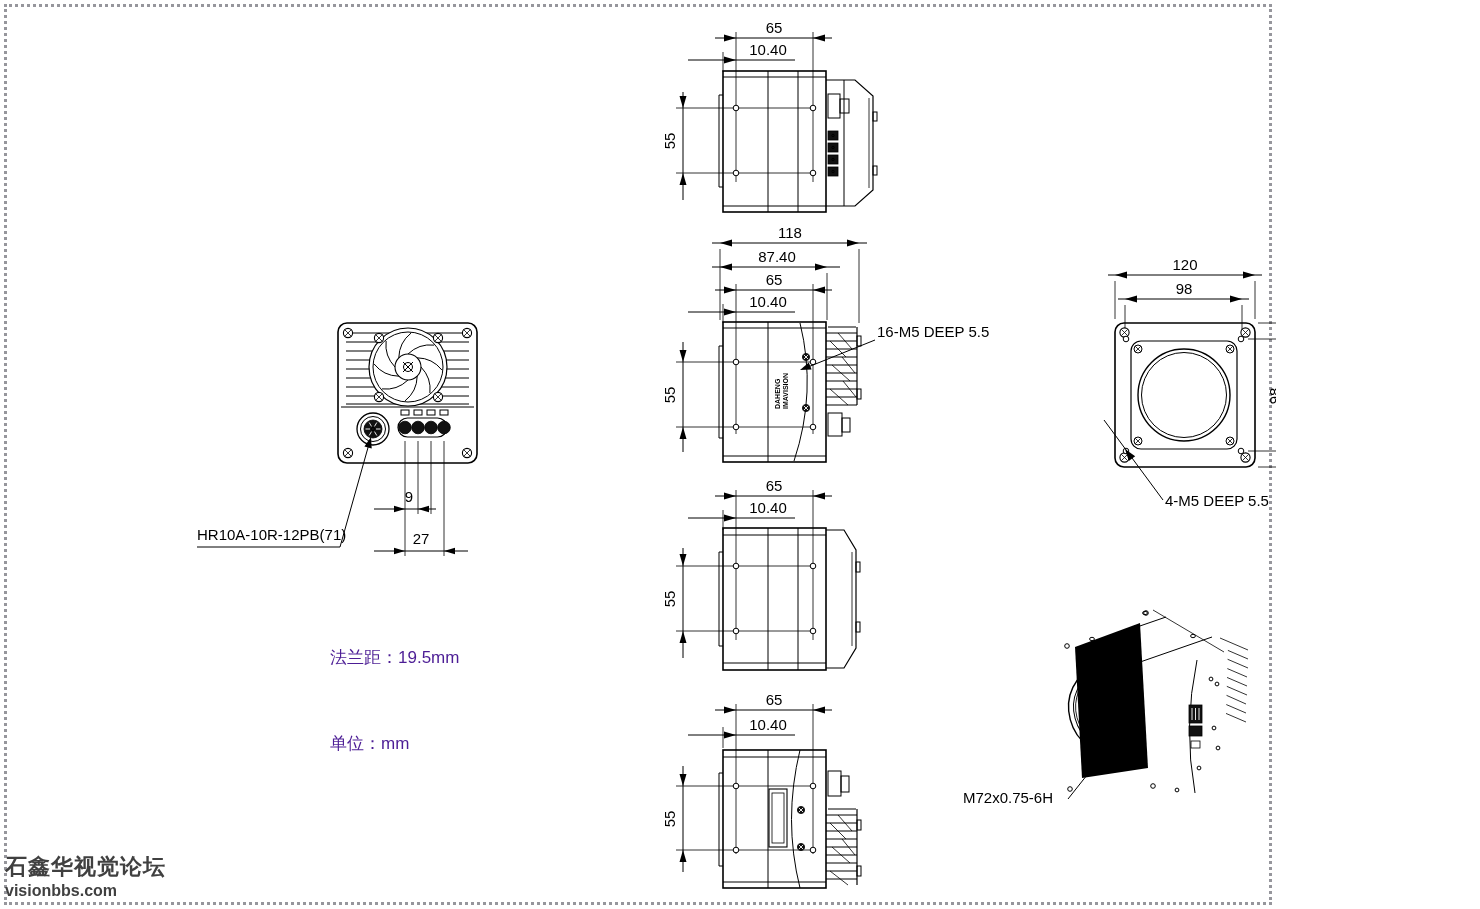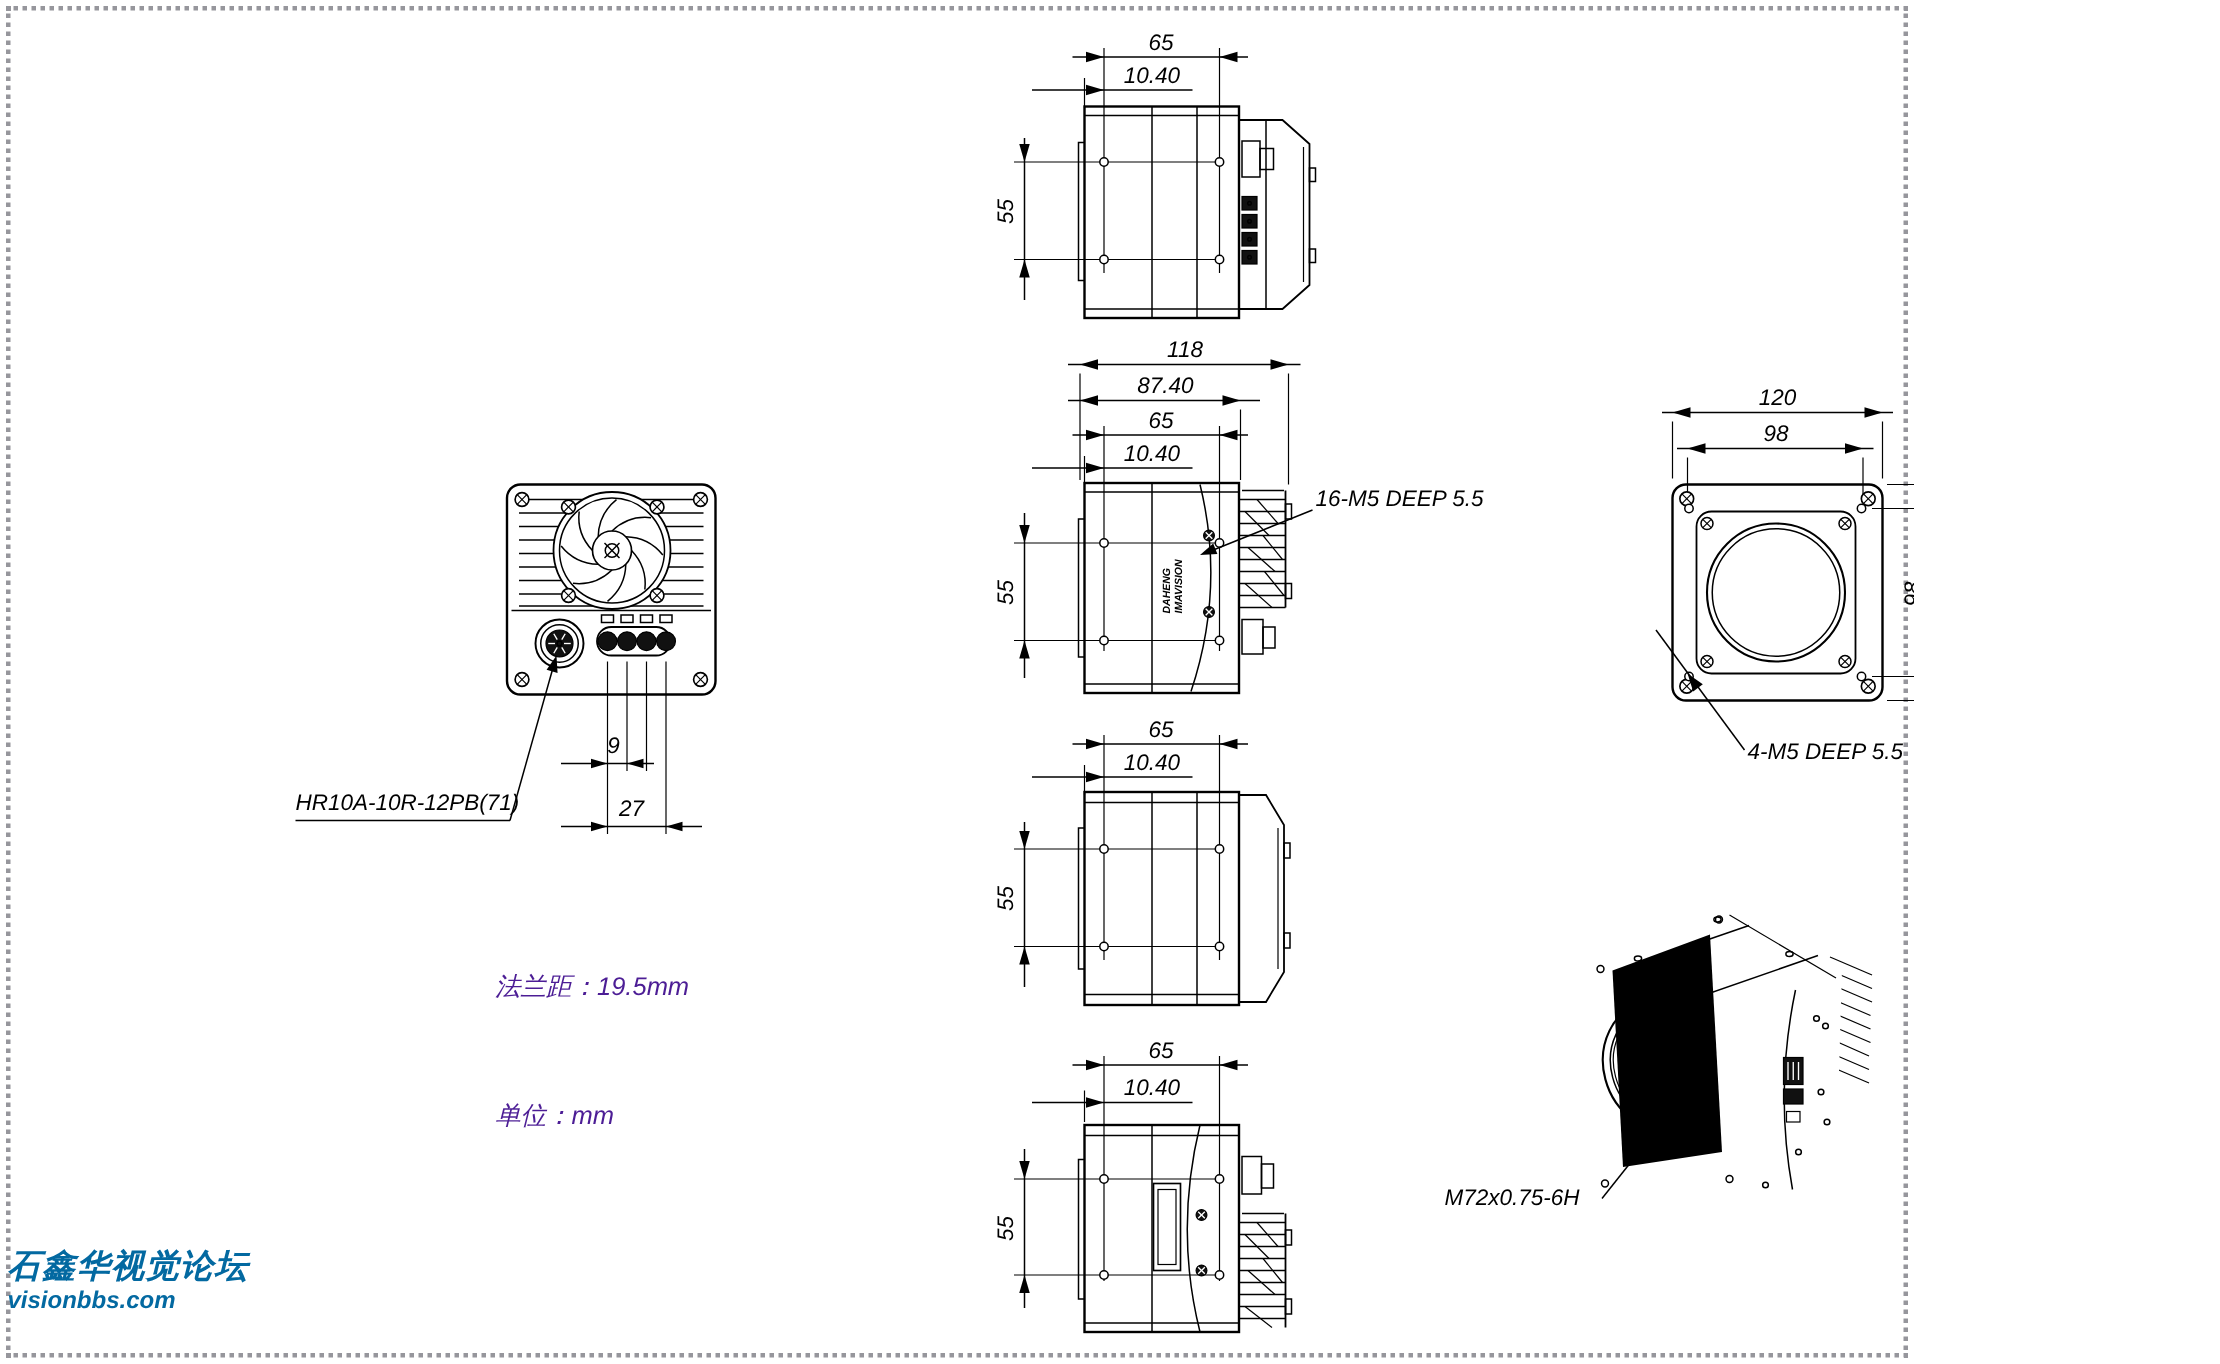--- a/index.html
+++ b/index.html
@@ -1,22 +1,22 @@
 <!DOCTYPE html>
 <html><head>
 <meta charset="utf-8">
 <style>
   html,body{margin:0;padding:0;background:#fff;}
   .page{position:relative;width:1276px;height:909px;background:#ffffff;overflow:hidden;
-        font-family:"Liberation Sans",sans-serif;font-style:italic;}
+        font-family:"Liberation Sans",sans-serif;}
   .frame{position:absolute;inset:4px;border:3px dotted #96969c;pointer-events:none;}
   .note{position:absolute;color:#4c1d95;font-size:17px;}
   .note-flange{left:330px;top:646px;}
   .note-unit{left:330px;top:700px;margin-top:32px;}
-  .watermark{position:absolute;left:5px;top:830px;color:#0369a1;font-weight:bold;line-height:1.25;}
+  .watermark{position:absolute;left:5px;top:853px;color:#404040;font-weight:bold;line-height:1.25;}
   .watermark .l1{font-size:22px;letter-spacing:1px;}
   .watermark .l2{font-size:16px;}
   svg{position:absolute;left:0;top:0;}
   svg line,svg path,svg rect,svg circle,svg ellipse,svg polyline{stroke:#000;fill:none;stroke-width:1;}
   svg .o{stroke-width:1.6;}
   svg .m{stroke-width:1.2;}
   svg .thin{stroke-width:0.8;}
   svg .ar{fill:#000;stroke:none;}
   svg .dark{fill:#111;stroke:#000;stroke-width:0.8;}
   svg .wh{stroke:#fff;stroke-width:0.9;}

